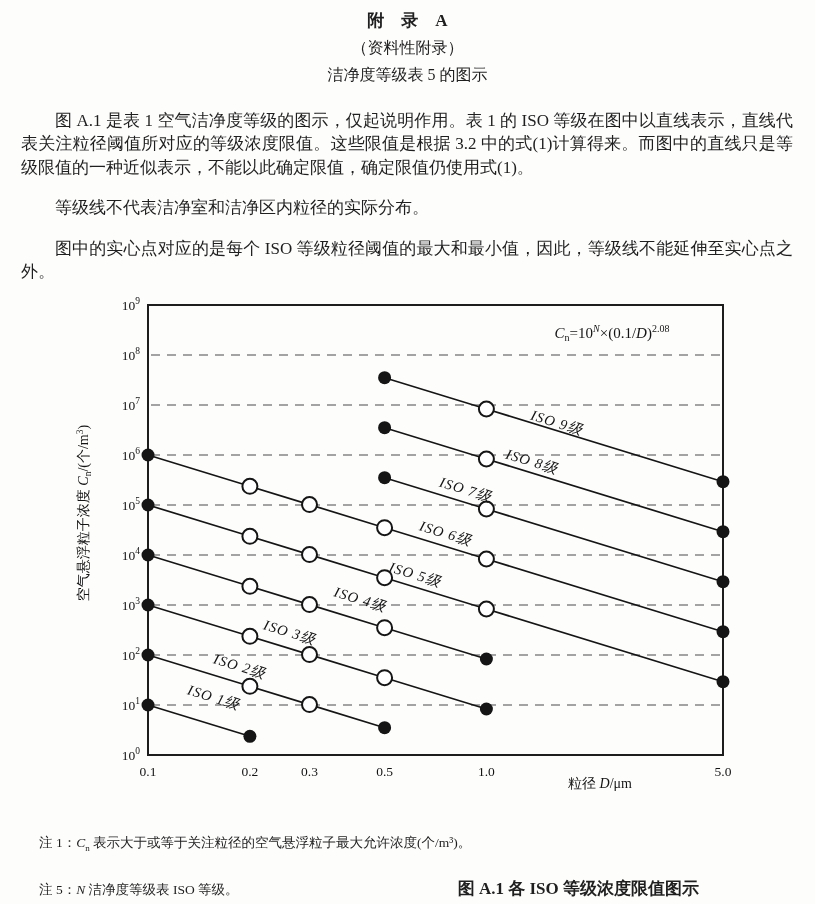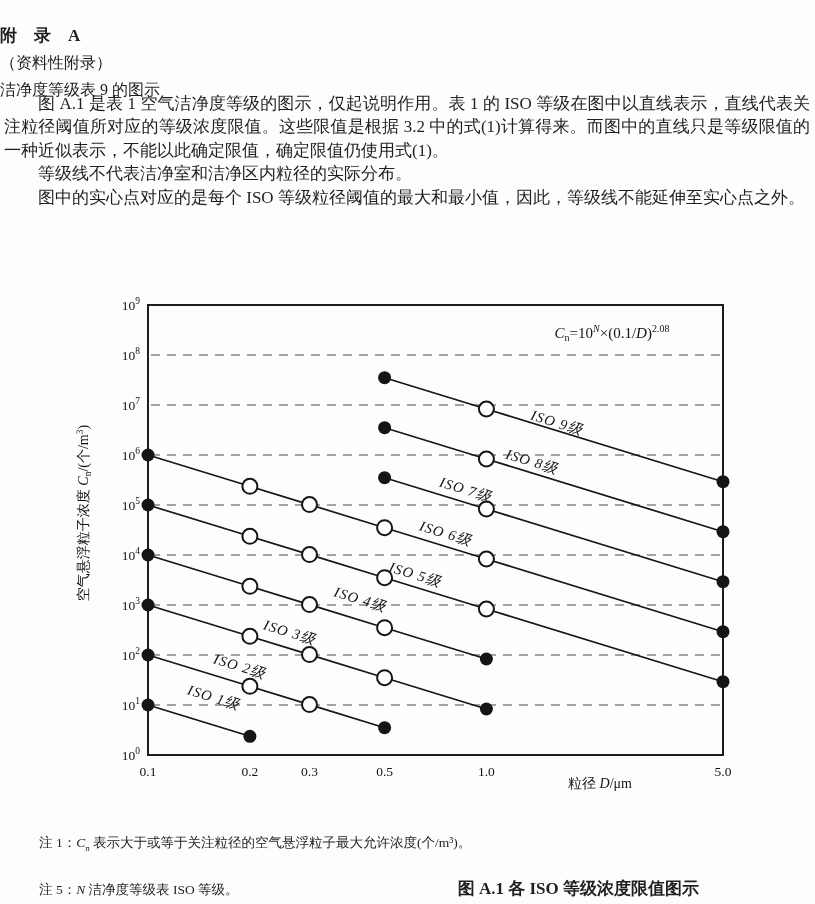--- a/index.html
+++ b/index.html
@@ -1,26 +1,26 @@
 <!DOCTYPE html>
 <html><head>
 <meta charset="utf-8">
 <style>
   html,body{margin:0;padding:0;}
   body{
     width:815px;height:904px;position:relative;overflow:hidden;
     background:#fdfdfc;color:#1f1f1f;
     font-family:"Liberation Serif","DejaVu Serif",serif;
   }
-  .hgroup{position:absolute;top:22px;left:0;width:815px;text-align:left;}
+  .hgroup{position:absolute;top:7px;left:0;width:815px;text-align:center;}
   .h-title{font-size:17px;font-weight:700;line-height:27px;}
   .h-sub{font-size:16px;font-weight:400;line-height:27px;}
   .body-text{position:absolute;top:92px;left:4px;width:806px;
     font-size:17px;line-height:23.4px;text-align:justify;}
-  .body-text p{margin:0;text-indent:2em;}
+  .body-text p{margin:17px;text-indent:2em;}
   .chart-wrap{position:absolute;top:285px;left:0;width:815px;height:528px;}
   .grid{stroke:#4a4a4a;stroke-width:1.2;stroke-dasharray:9 7;fill:none;}
   .frame{stroke:#1d1d1d;stroke-width:2;fill:none;}
   .iso-line{fill:none;stroke:#151515;stroke-width:1.7;}
   .dot-filled{fill:#151515;stroke:none;}
   .dot-open{fill:#ffffff;stroke:#151515;stroke-width:2;}
   .iso-label{font-family:"Liberation Serif","DejaVu Serif",serif;font-style:italic;
     font-size:14.5px;fill:#141414;letter-spacing:1px;}
   .tick{font-family:"Liberation Serif","DejaVu Serif",serif;font-size:13.5px;fill:#141414;}
   .axis-label{font-family:"Liberation Serif","DejaVu Serif",serif;font-size:14px;fill:#141414;}
@@ -31,21 +31,21 @@
   .notes sub{font-size:9px;}
   .caption{position:absolute;top:877px;left:0;width:699px;text-align:right;
     font-size:17px;font-weight:700;}
 </style>
 </head>
 <body>
 
 <div class="hgroup">
   <div class="h-title">附　录　A</div>
   <div class="h-sub">（资料性附录）</div>
-  <div class="h-sub">洁净度等级表 9 的图示</div>
+  <div class="h-sub">洁净度等级表 5 的图示</div>
 </div>
 
 <div class="body-text">
   <p>图 A.1 是表 1 空气洁净度等级的图示，仅起说明作用。表 1 的 ISO 等级在图中以直线表示，直线代表关注粒径阈值所对应的等级浓度限值。这些限值是根据 3.2 中的式(1)计算得来。而图中的直线只是等级限值的一种近似表示，不能以此确定限值，确定限值仍使用式(1)。</p>
   <p>等级线不代表洁净室和洁净区内粒径的实际分布。</p>
   <p>图中的实心点对应的是每个 ISO 等级粒径阈值的最大和最小值，因此，等级线不能延伸至实心点之外。</p>
 </div>
 
 <div class="chart-wrap">
   <svg id="chart-svg" width="815" height="528" viewBox="0 0 815 528">

